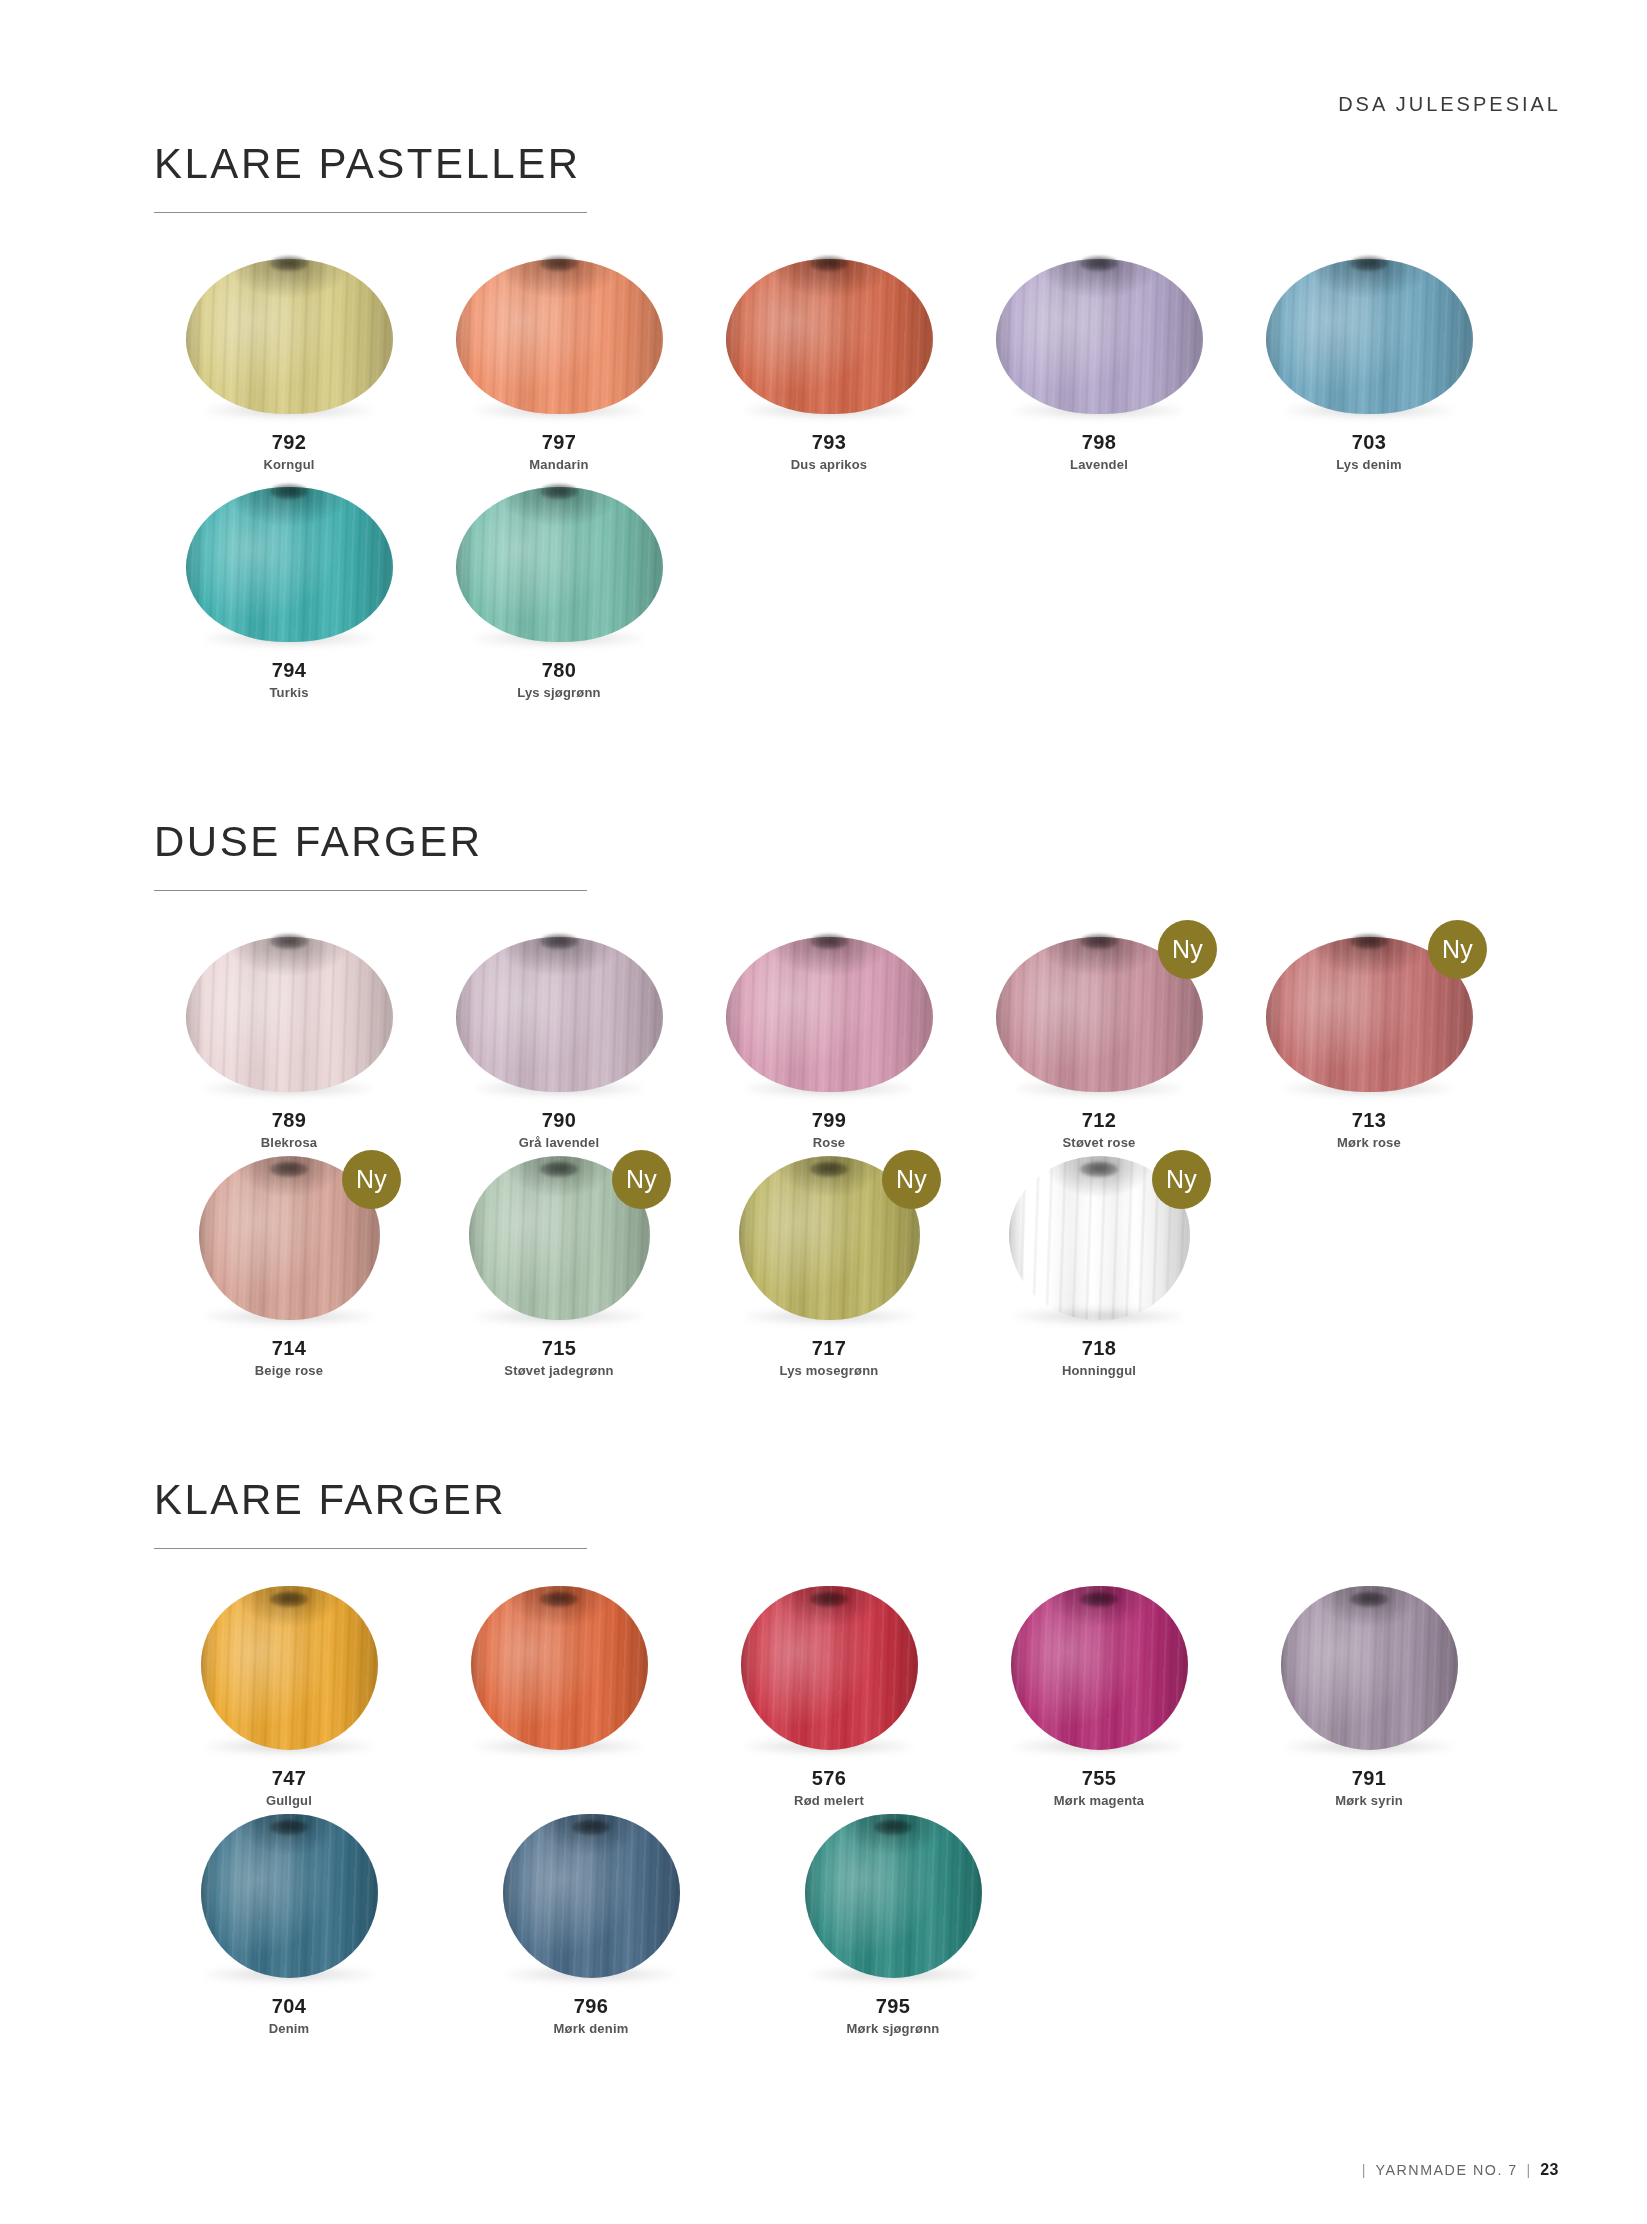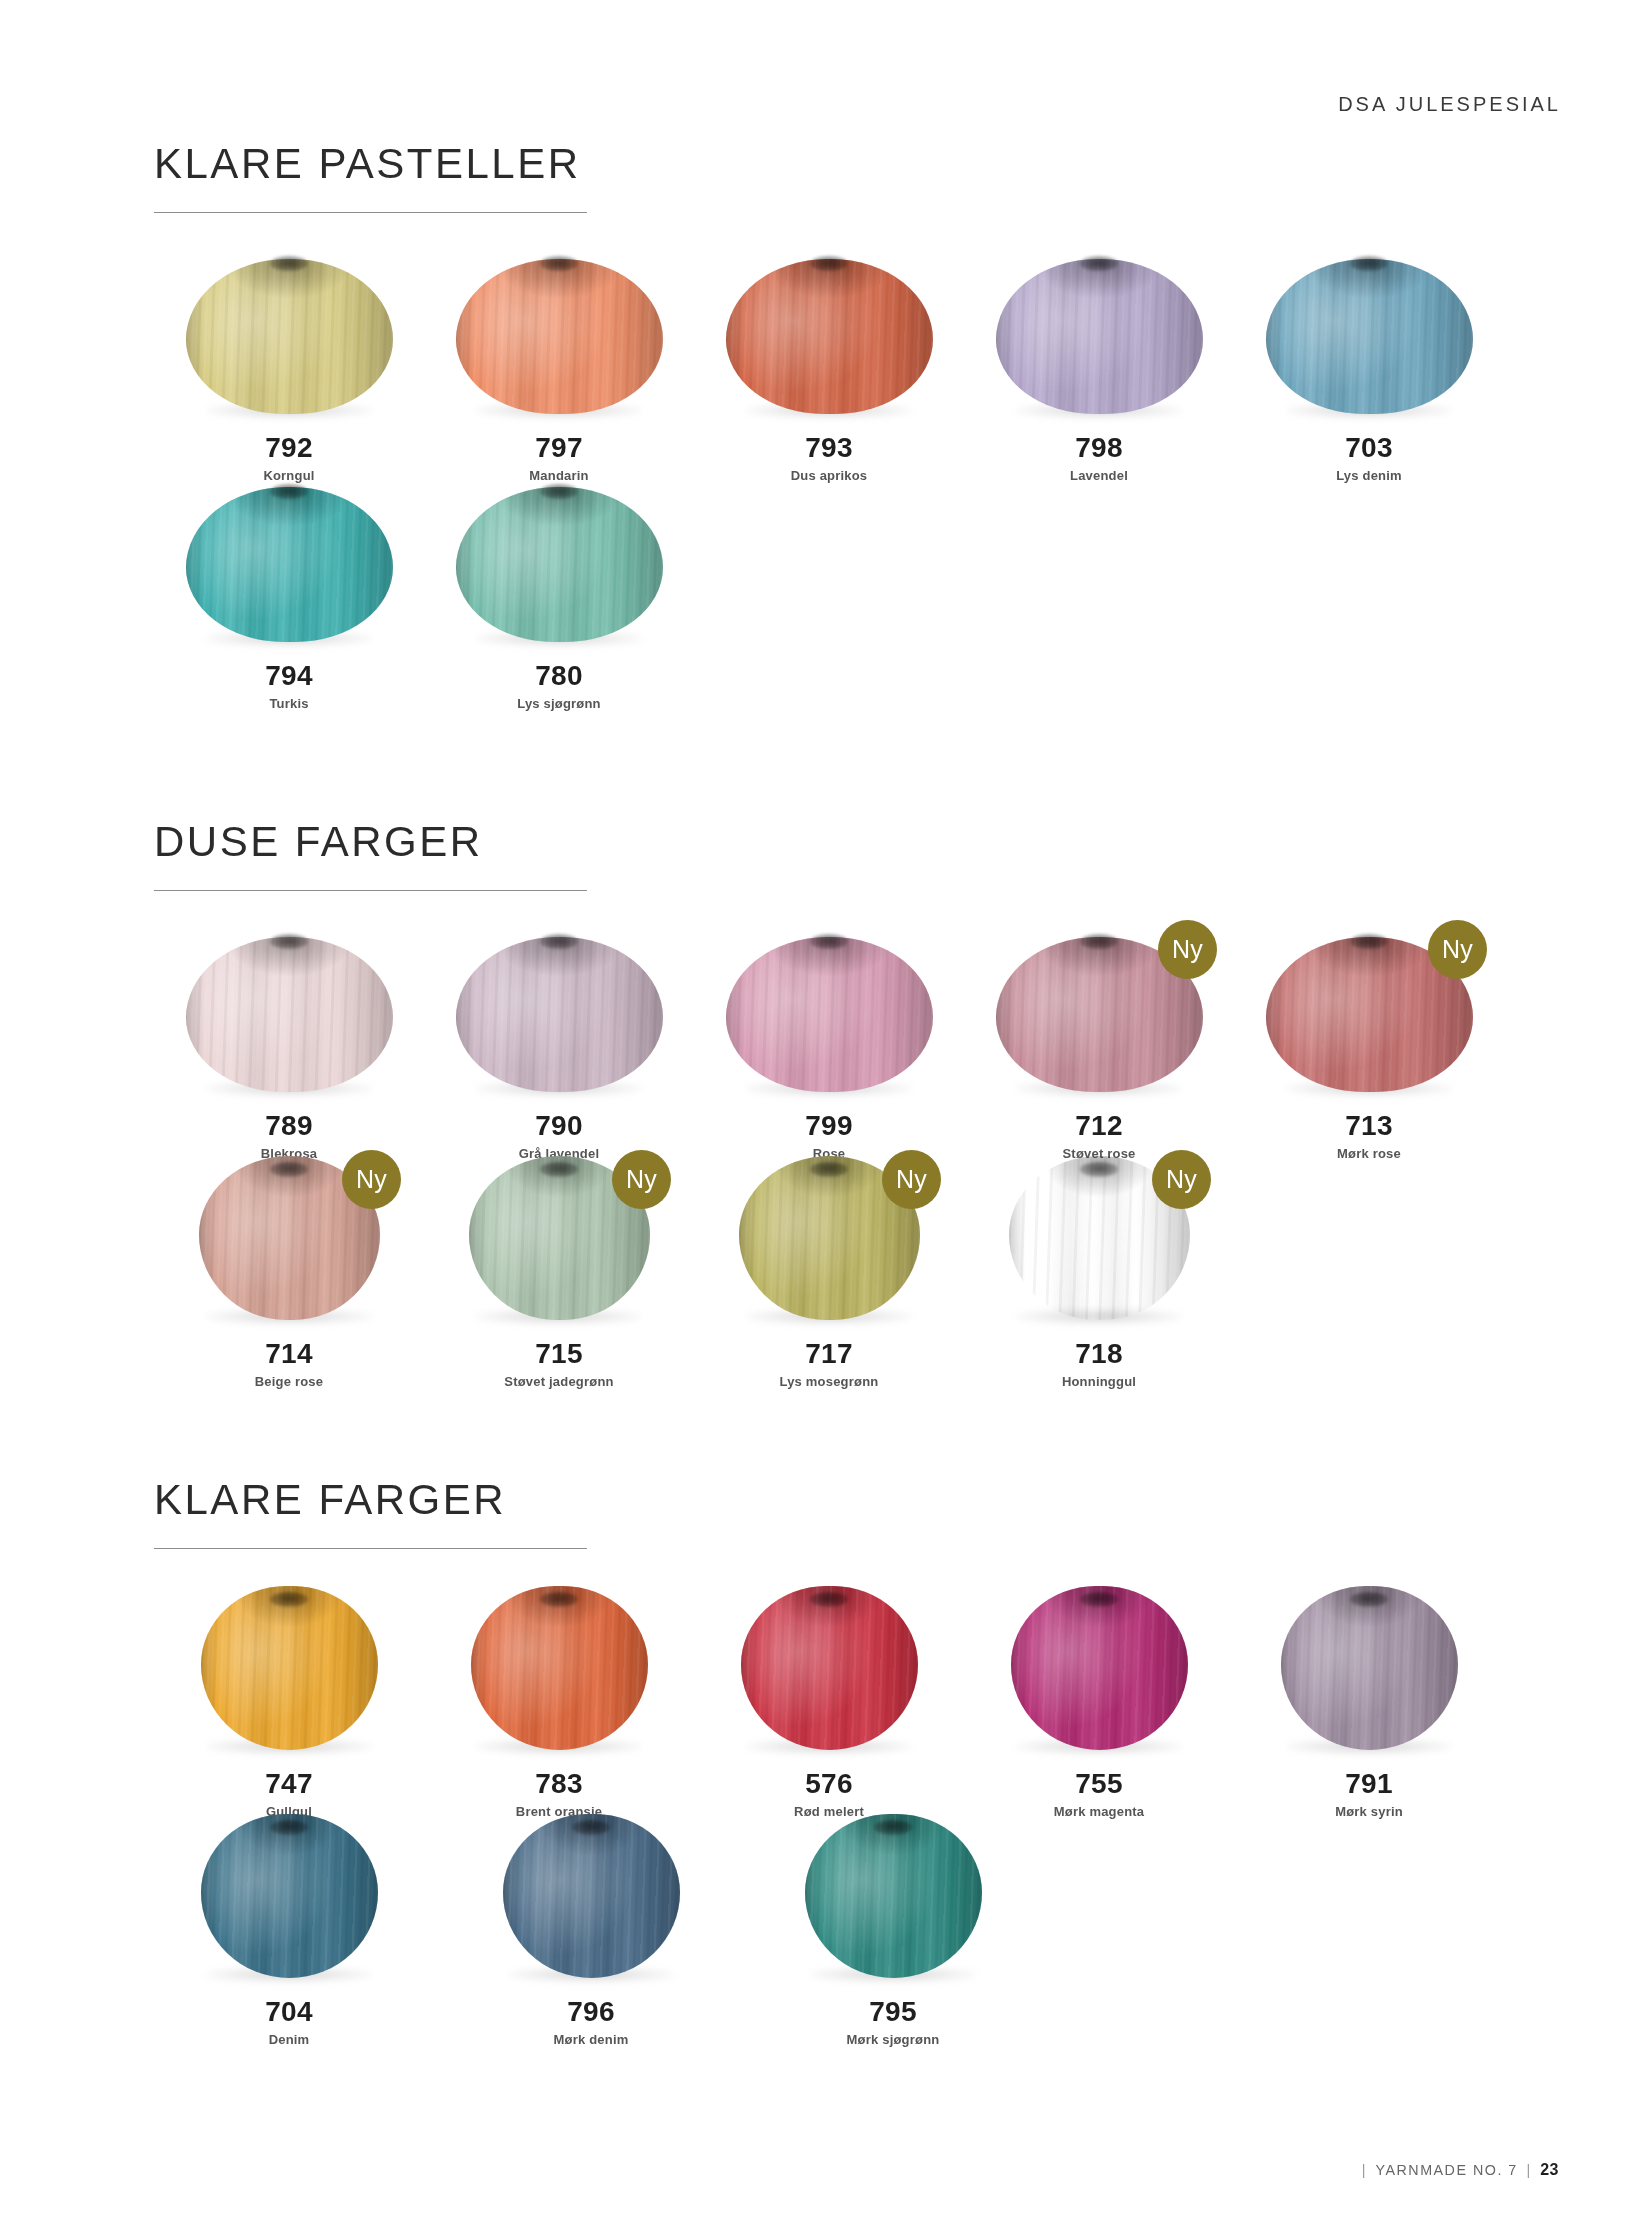--- a/index.html
+++ b/index.html
@@ -186,21 +186,21 @@
     letter-spacing: 0.3px;
     line-height: 1;
   }
 
   
   .caption {
     margin-top: 15px;
     text-align: center;
   }
   .caption-code {
-    font-size: 28px;
+    font-size: 20px;
     font-weight: 700;
     color: #1f1f1f;
     letter-spacing: 0.3px;
     line-height: 1.35;
   }
   .caption-name {
     font-size: 13px;
     font-weight: 700;
     color: #555555;
     letter-spacing: 0.2px;
@@ -451,24 +451,20 @@
               <div class="caption-code">747</div>
               <div class="caption-name">Gullgul</div>
             </div>
           </div>
           <div class="swatch">
             <div class="ball-wrap">
               <div class="ball-shadow"></div>
               <div class="ball round" style="background: rgb(224, 103, 60);"></div>
               <div class="ball-hole"></div>
             </div>
-            <div class="caption">
-              <div class="caption-code">783</div>
-              <div class="caption-name">Brent oransje</div>
-            </div>
           </div>
           <div class="swatch">
             <div class="ball-wrap">
               <div class="ball-shadow"></div>
               <div class="ball round" style="background: rgb(204, 51, 68);"></div>
               <div class="ball-hole"></div>
             </div>
             <div class="caption">
               <div class="caption-code">576</div>
               <div class="caption-name">Rød melert</div>

